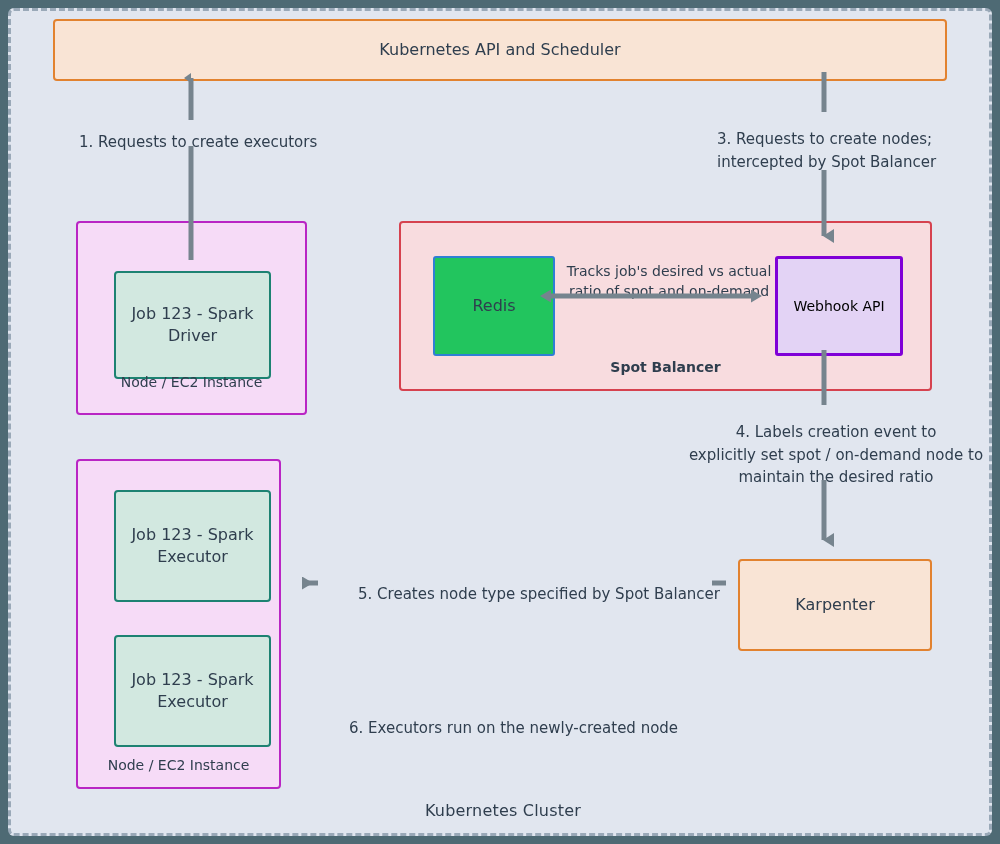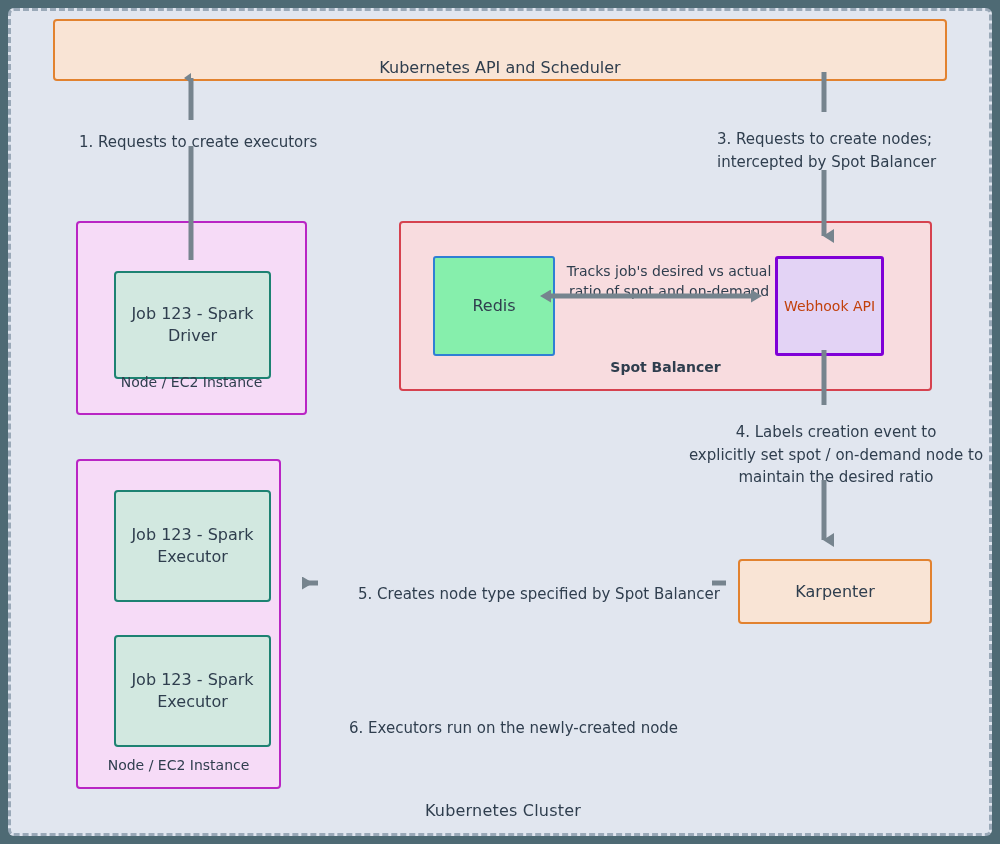--- a/index.html
+++ b/index.html
@@ -54,21 +54,20 @@
   }
 
   
   #k8s-api-box {
     left: 42px;
     top: 8px;
     width: 894px;
     height: 62px;
     background: #f9e4d5;
     border: 2.5px solid #e2822f;
-    align-items: flex-end;
   }
 
   #driver-node-box {
     left: 65px;
     top: 210px;
     width: 231px;
     height: 194px;
     background: #f6dbf7;
     border: 2.5px solid #b925c4;
     display: block;
@@ -132,54 +131,54 @@
     font-size: 14px;
     font-weight: bold;
     color: #2f3e4e;
   }
 
   #redis-box {
     left: 32px;
     top: 33px;
     width: 122px;
     height: 100px;
-    background: #86efac;
+    background: #22c55e;
     border: 2.5px solid #2f7fd4;
     border-radius: 3px;
     position: absolute;
     box-sizing: border-box;
     display: flex;
     align-items: center;
     justify-content: center;
     font-size: 16px;
     color: #2f3e4e;
   }
 
   #webhook-box {
     left: 374px;
     top: 33px;
-    width: 109px;
+    width: 128px;
     height: 100px;
     background: #e3d3f5;
     border: 3px solid #8000d7;
     border-radius: 3px;
     position: absolute;
     box-sizing: border-box;
     display: flex;
     align-items: center;
     justify-content: center;
     font-size: 14px;
-    color: #c2410c;
+    color: #000000;
   }
 
   #karpenter-box {
     left: 727px;
     top: 548px;
     width: 194px;
-    height: 65px;
+    height: 92px;
     background: #f9e4d5;
     border: 2.5px solid #e2822f;
   }
 
   
   .annotation {
     position: absolute;
     font-size: 15px;
     color: #2f3e4e;
     line-height: 1.5;

